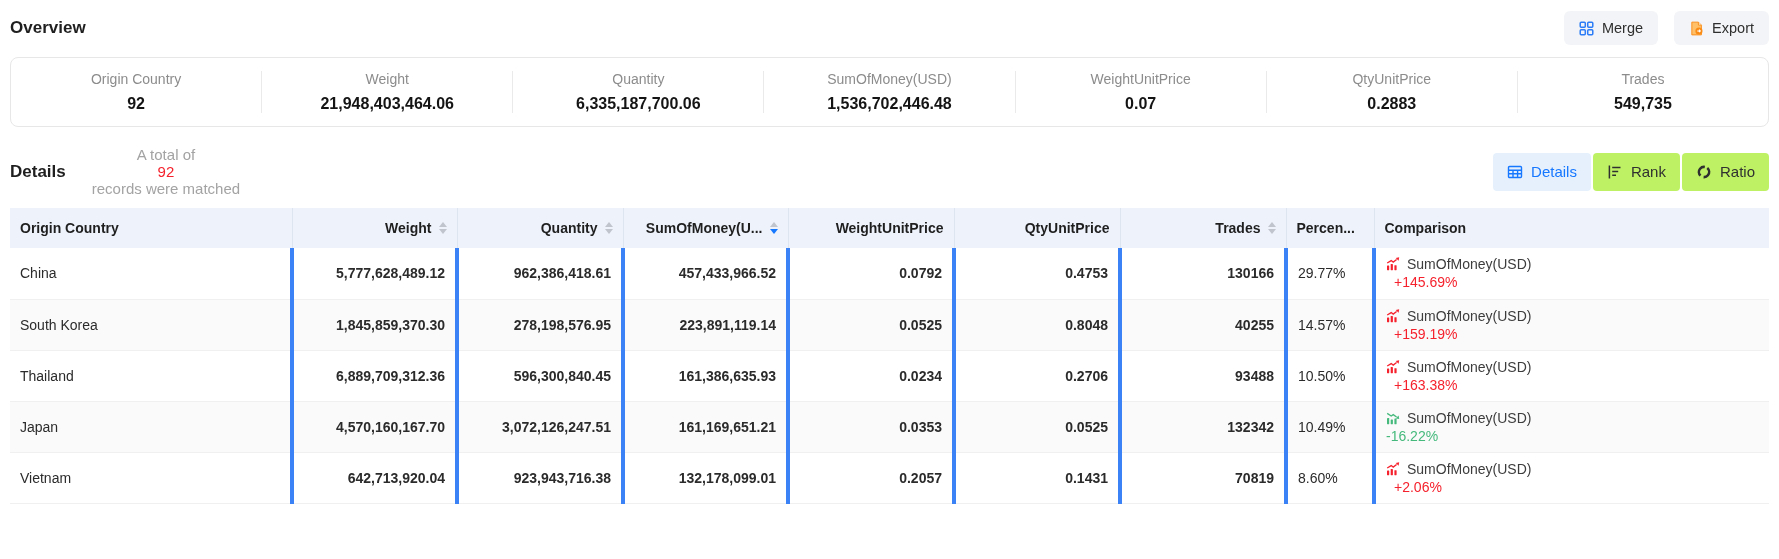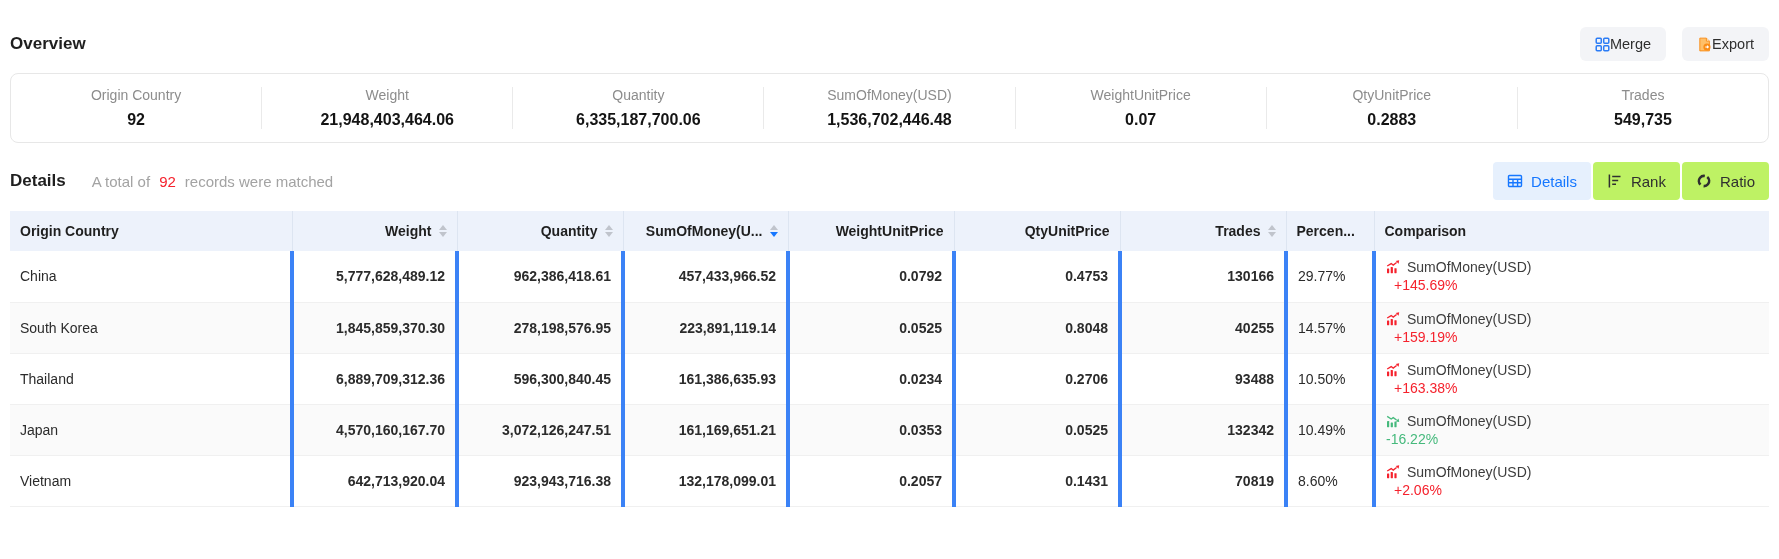--- a/index.html
+++ b/index.html
@@ -6,49 +6,49 @@
     --accent:#1677ff;
     --red:#f5222d;
     --green:#45b97c;
     --header-bg:#edf2fb;
   }
   *{box-sizing:border-box;}
   body{
     margin:0; background:#ffffff; width:1779px; height:559px; overflow:hidden;
     font-family:"Liberation Sans", sans-serif; color:#262626;
   }
-  .page{padding:16px 10px;}
+  .page{padding:0 10px;}
 
   
   .top-bar{display:flex; justify-content:space-between; align-items:center; padding:11px 0 9px;}
   .page-title{font-size:17px; font-weight:700; color:#1f1f1f; margin:0;}
   .top-actions{display:flex; gap:16px;}
   .top-actions button{
-    display:inline-flex; align-items:center; 
+    display:inline-flex; align-items:center; gap:8px;
     background:#f3f4f7; border:none; border-radius:6px;
     height:34px; padding:0 15px; font-size:14.5px; color:#2f2f2f;
     font-family:inherit; cursor:pointer;
   }
   .top-actions button svg{display:block;}
 
   
   .stats-card{
     border:1px solid #e7e7e7; border-radius:8px;
     display:flex; align-items:stretch; padding:13px 0; margin-top:3px;
   }
   .stat{flex:1; display:flex; flex-direction:column; align-items:center; justify-content:center;
         gap:8px; border-right:1px solid #eaeaea;}
   .stat:last-child{border-right:none;}
   .stat-label{font-size:14px; color:#8c8c8c;}
   .stat-value{font-size:16px; font-weight:700; color:#141414;}
 
   
   .details-bar{display:flex; align-items:center; margin-top:19px;}
   .details-title{font-size:17px; font-weight:700; color:#1f1f1f; margin:0;}
-  .summary{margin-left:26px; font-size:15px; color:#a3a3a3; display:flex; align-items:center;}
+  .summary{margin-left:26px; font-size:15px; color:#a3a3a3; display:flex; align-items:center;flex-direction:column;}
   .summary .count{color:var(--red); margin:0 9px;}
   .view-toggle{margin-left:auto; display:flex; gap:2px;}
   .toggle-btn{
     display:inline-flex; align-items:center; gap:8px;
     background:#bef264; color:#303030; border:none; border-radius:4px;
     height:38px; padding:0 14px; font-size:15px; font-family:inherit; cursor:pointer;
   }
   .toggle-btn.active{background:#e6f0fd; color:var(--accent);}
   .toggle-btn svg{display:block;}
 

